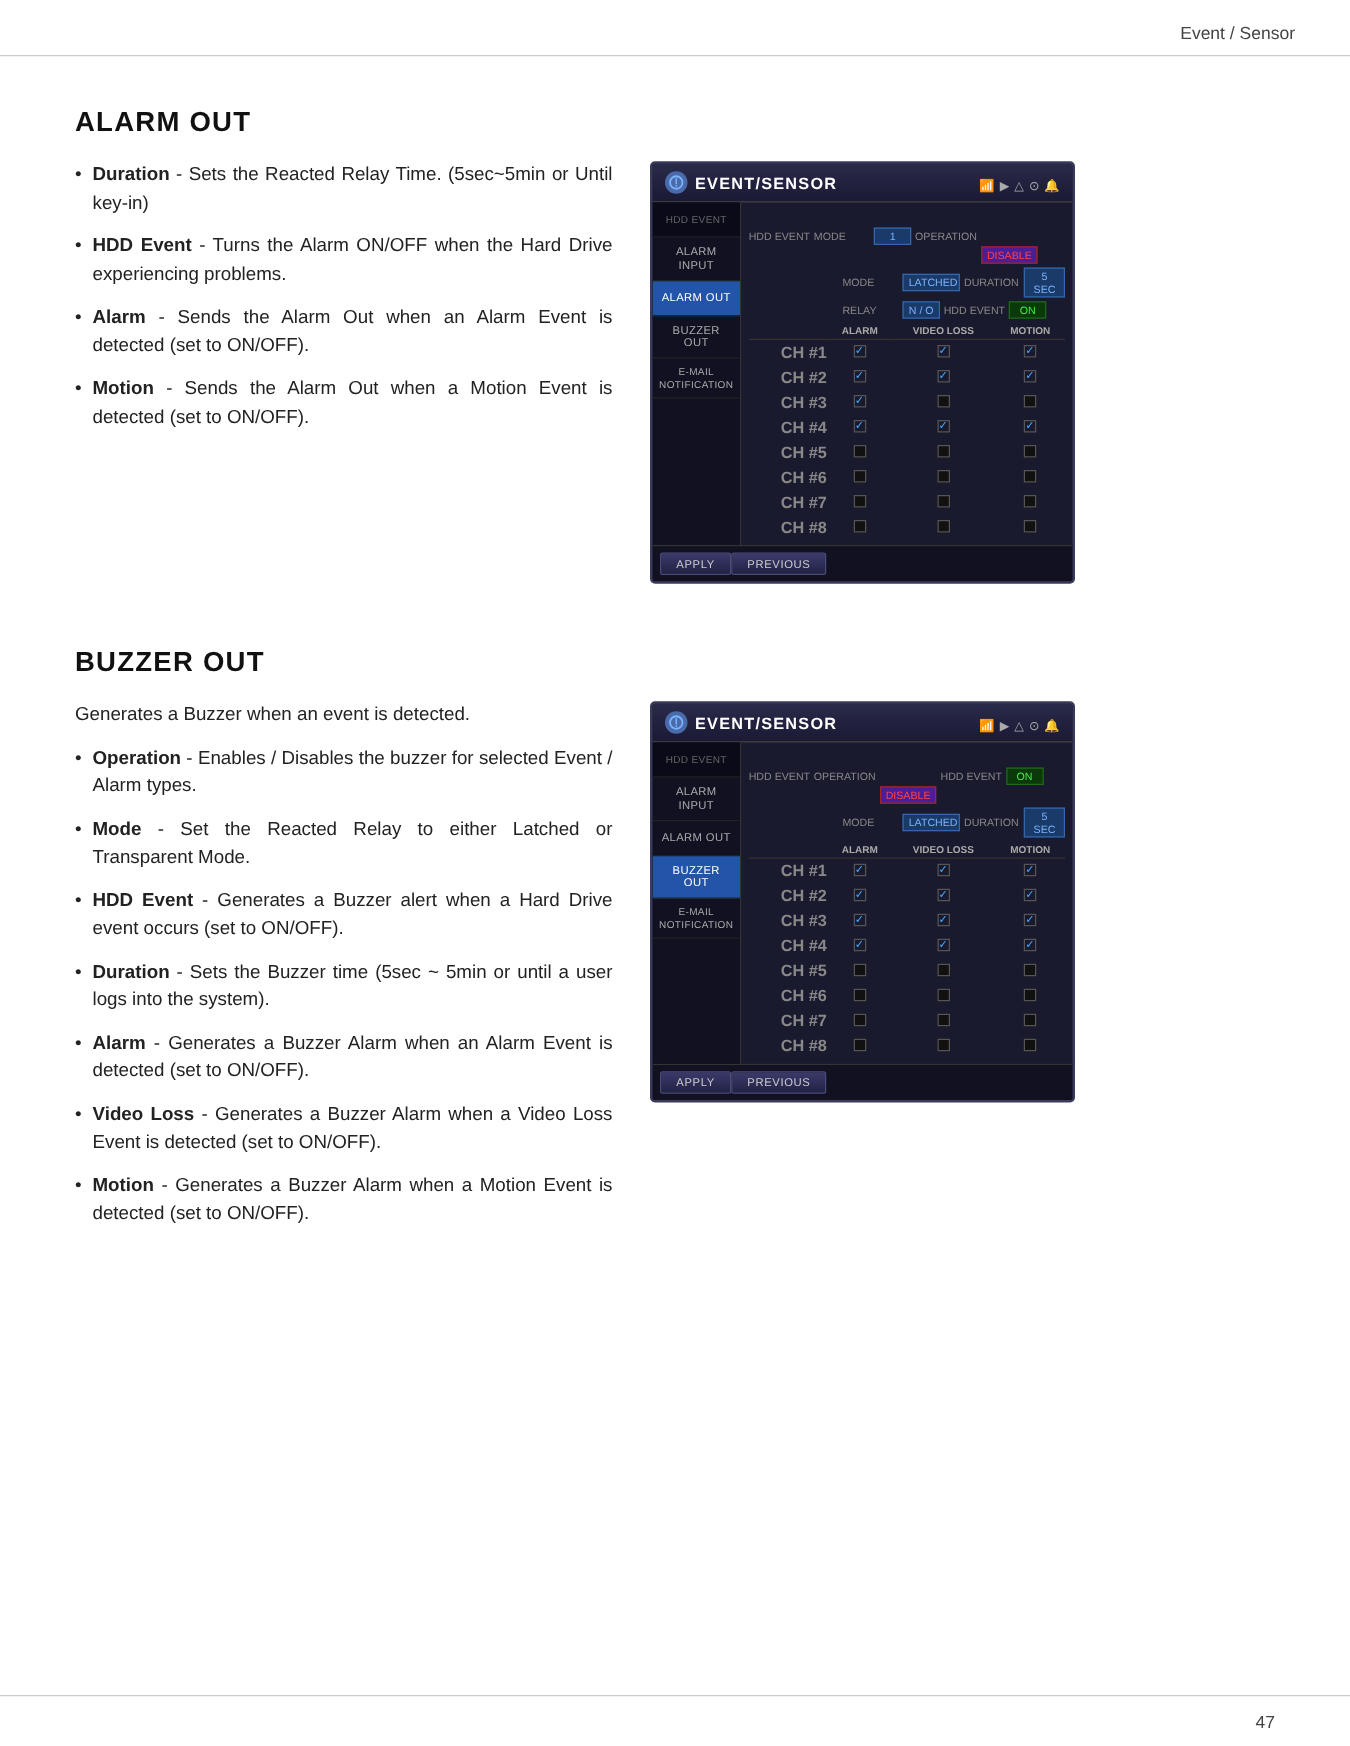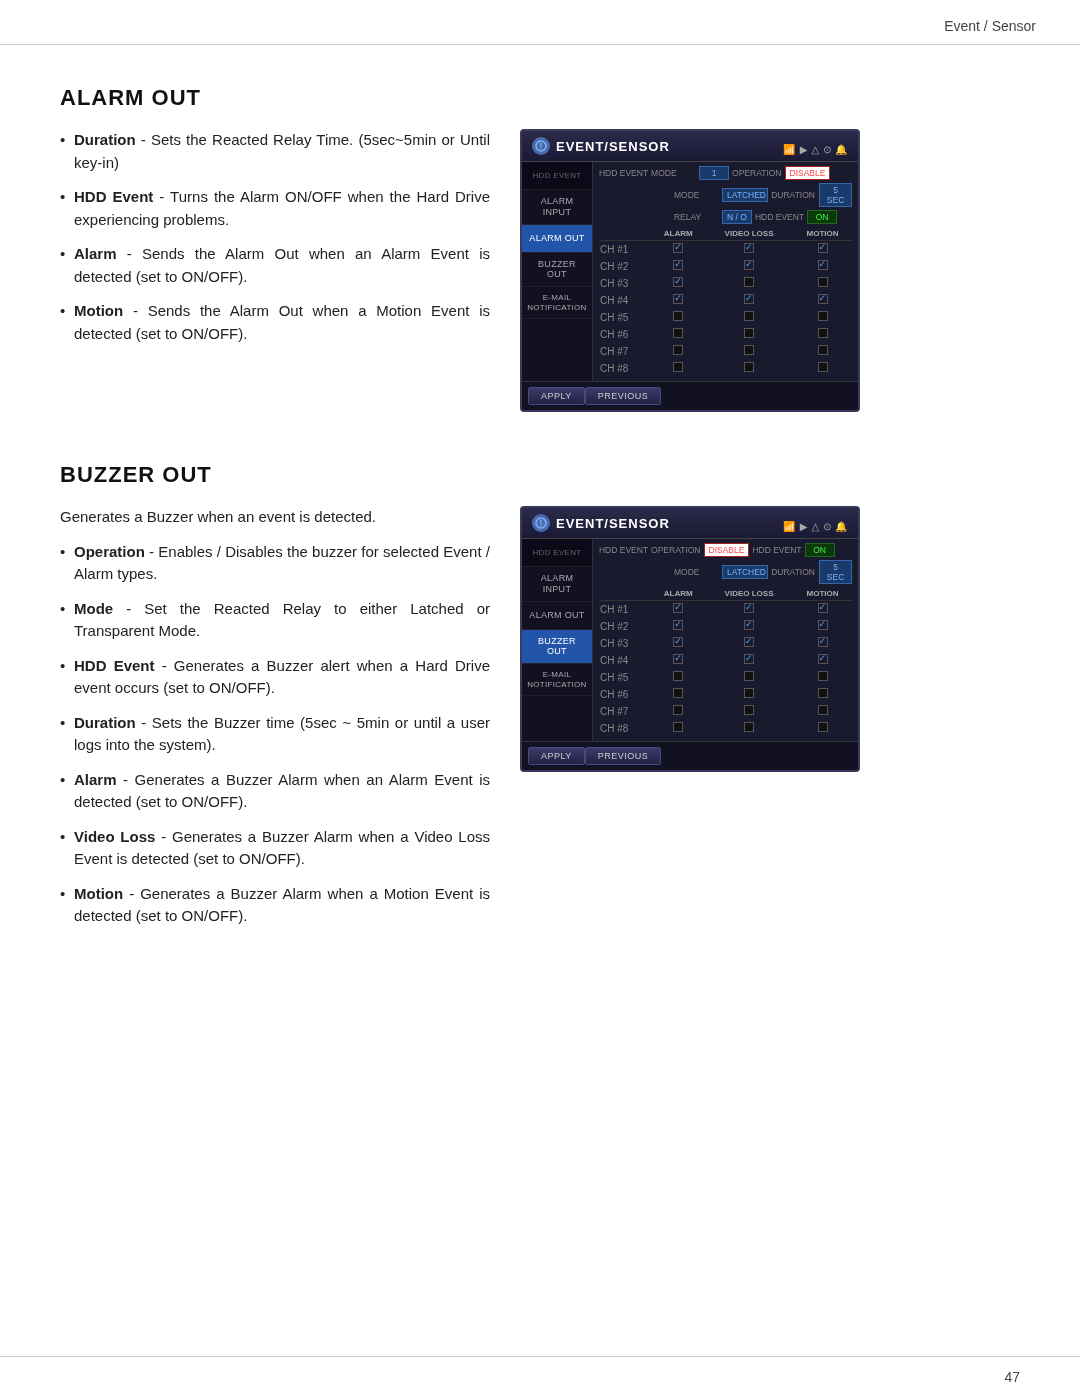--- a/index.html
+++ b/index.html
@@ -215,23 +215,24 @@
       text-align: center;
     }
 
     .ev-value-box.green {
       background: #0a3a0a;
       color: #44ee44;
       border-color: #226622;
     }
 
     .ev-value-box.red {
-      background: #ffffff;
+      background: #4c1d95;
       color: #ff4444;
       border-color: #aa2222;
+      margin-top: 31px;
     }
 
     
     .ev-table {
       width: 100%;
       border-collapse: collapse;
       margin-top: 2px;
     }
 
     .ev-table th {
@@ -245,22 +246,23 @@
     .ev-table td {
       font-size: 8px;
       color: #aaa;
       text-align: center;
       padding: 2px 1px;
       border-bottom: 1px solid #1a1a2e;
     }
 
     .ev-table td.ch-label {
       color: #888;
-      text-align: left;
-      font-size: 10px;
+      text-align: right;
+      font-size: 13px;
+      font-weight: bold;
     }
 
     .checkbox-checked {
       display: inline-block;
       width: 10px;
       height: 10px;
       background: #1a1a2e;
       border: 1px solid #555;
       position: relative;
     }

